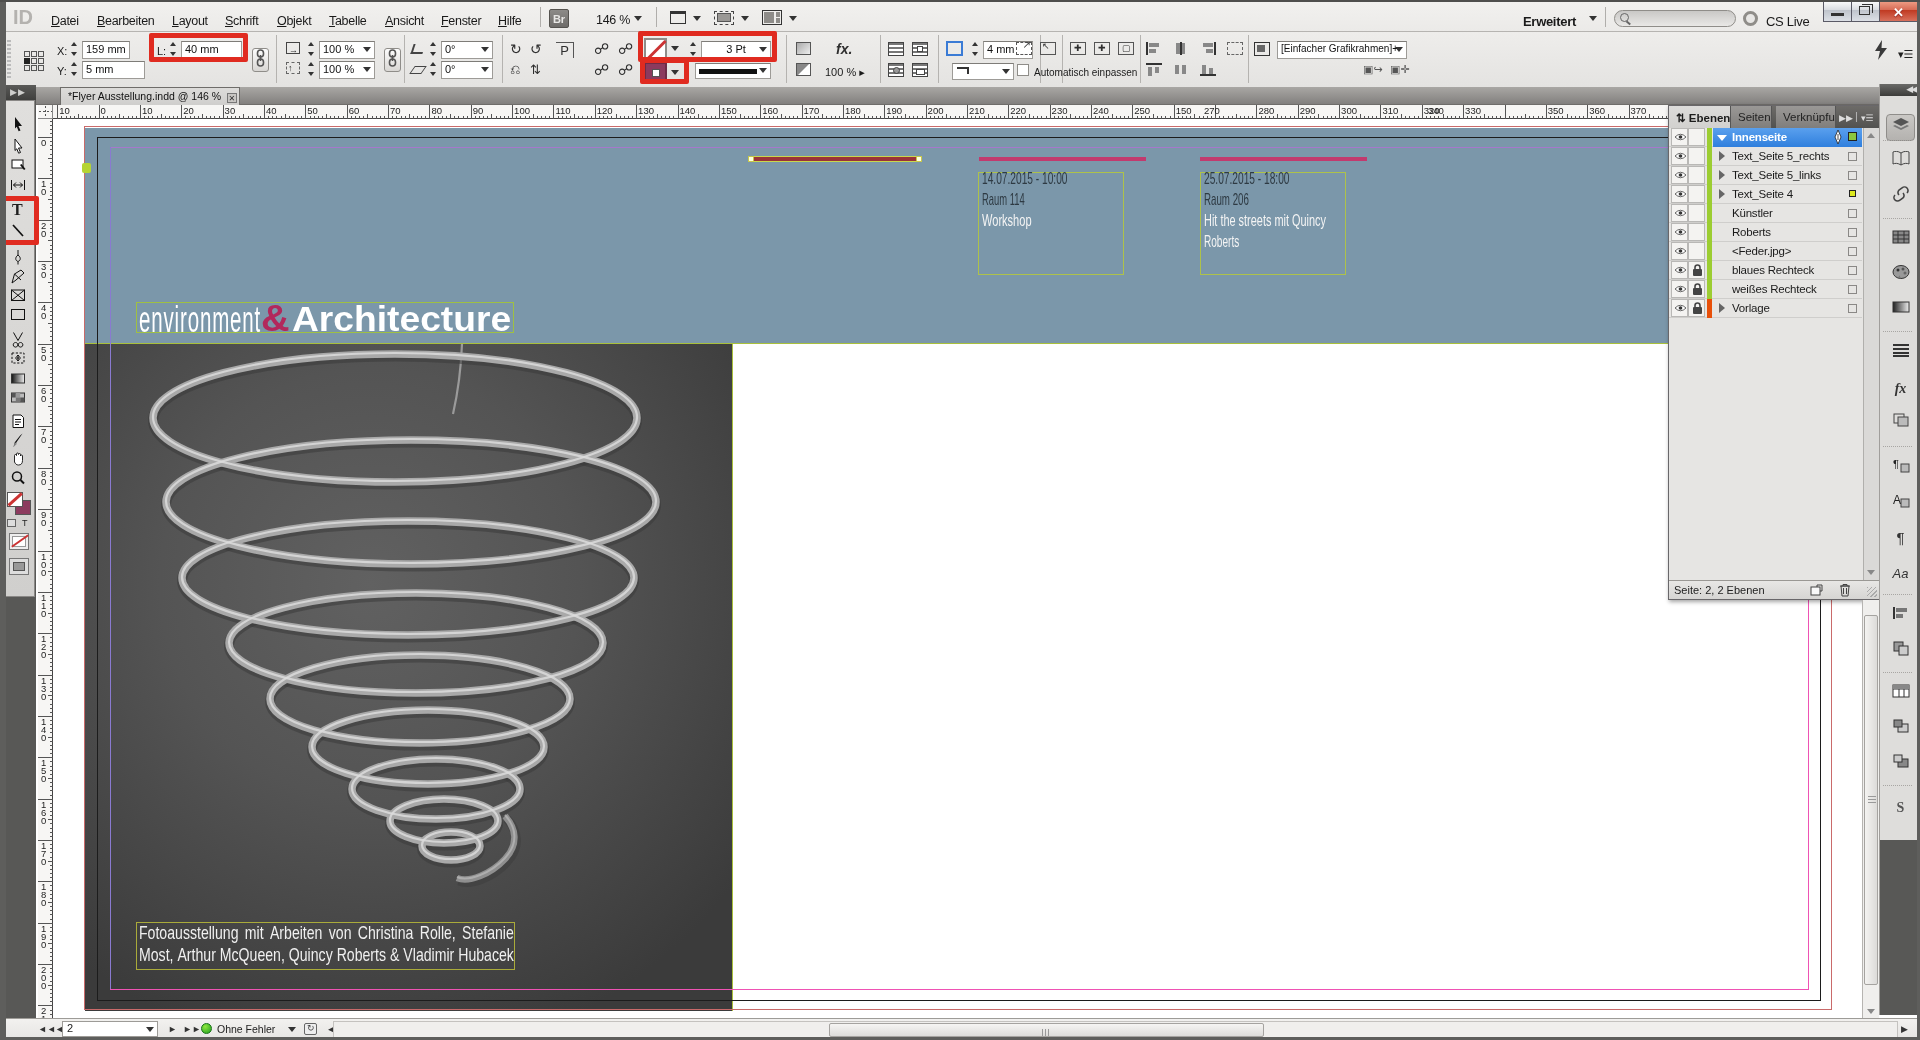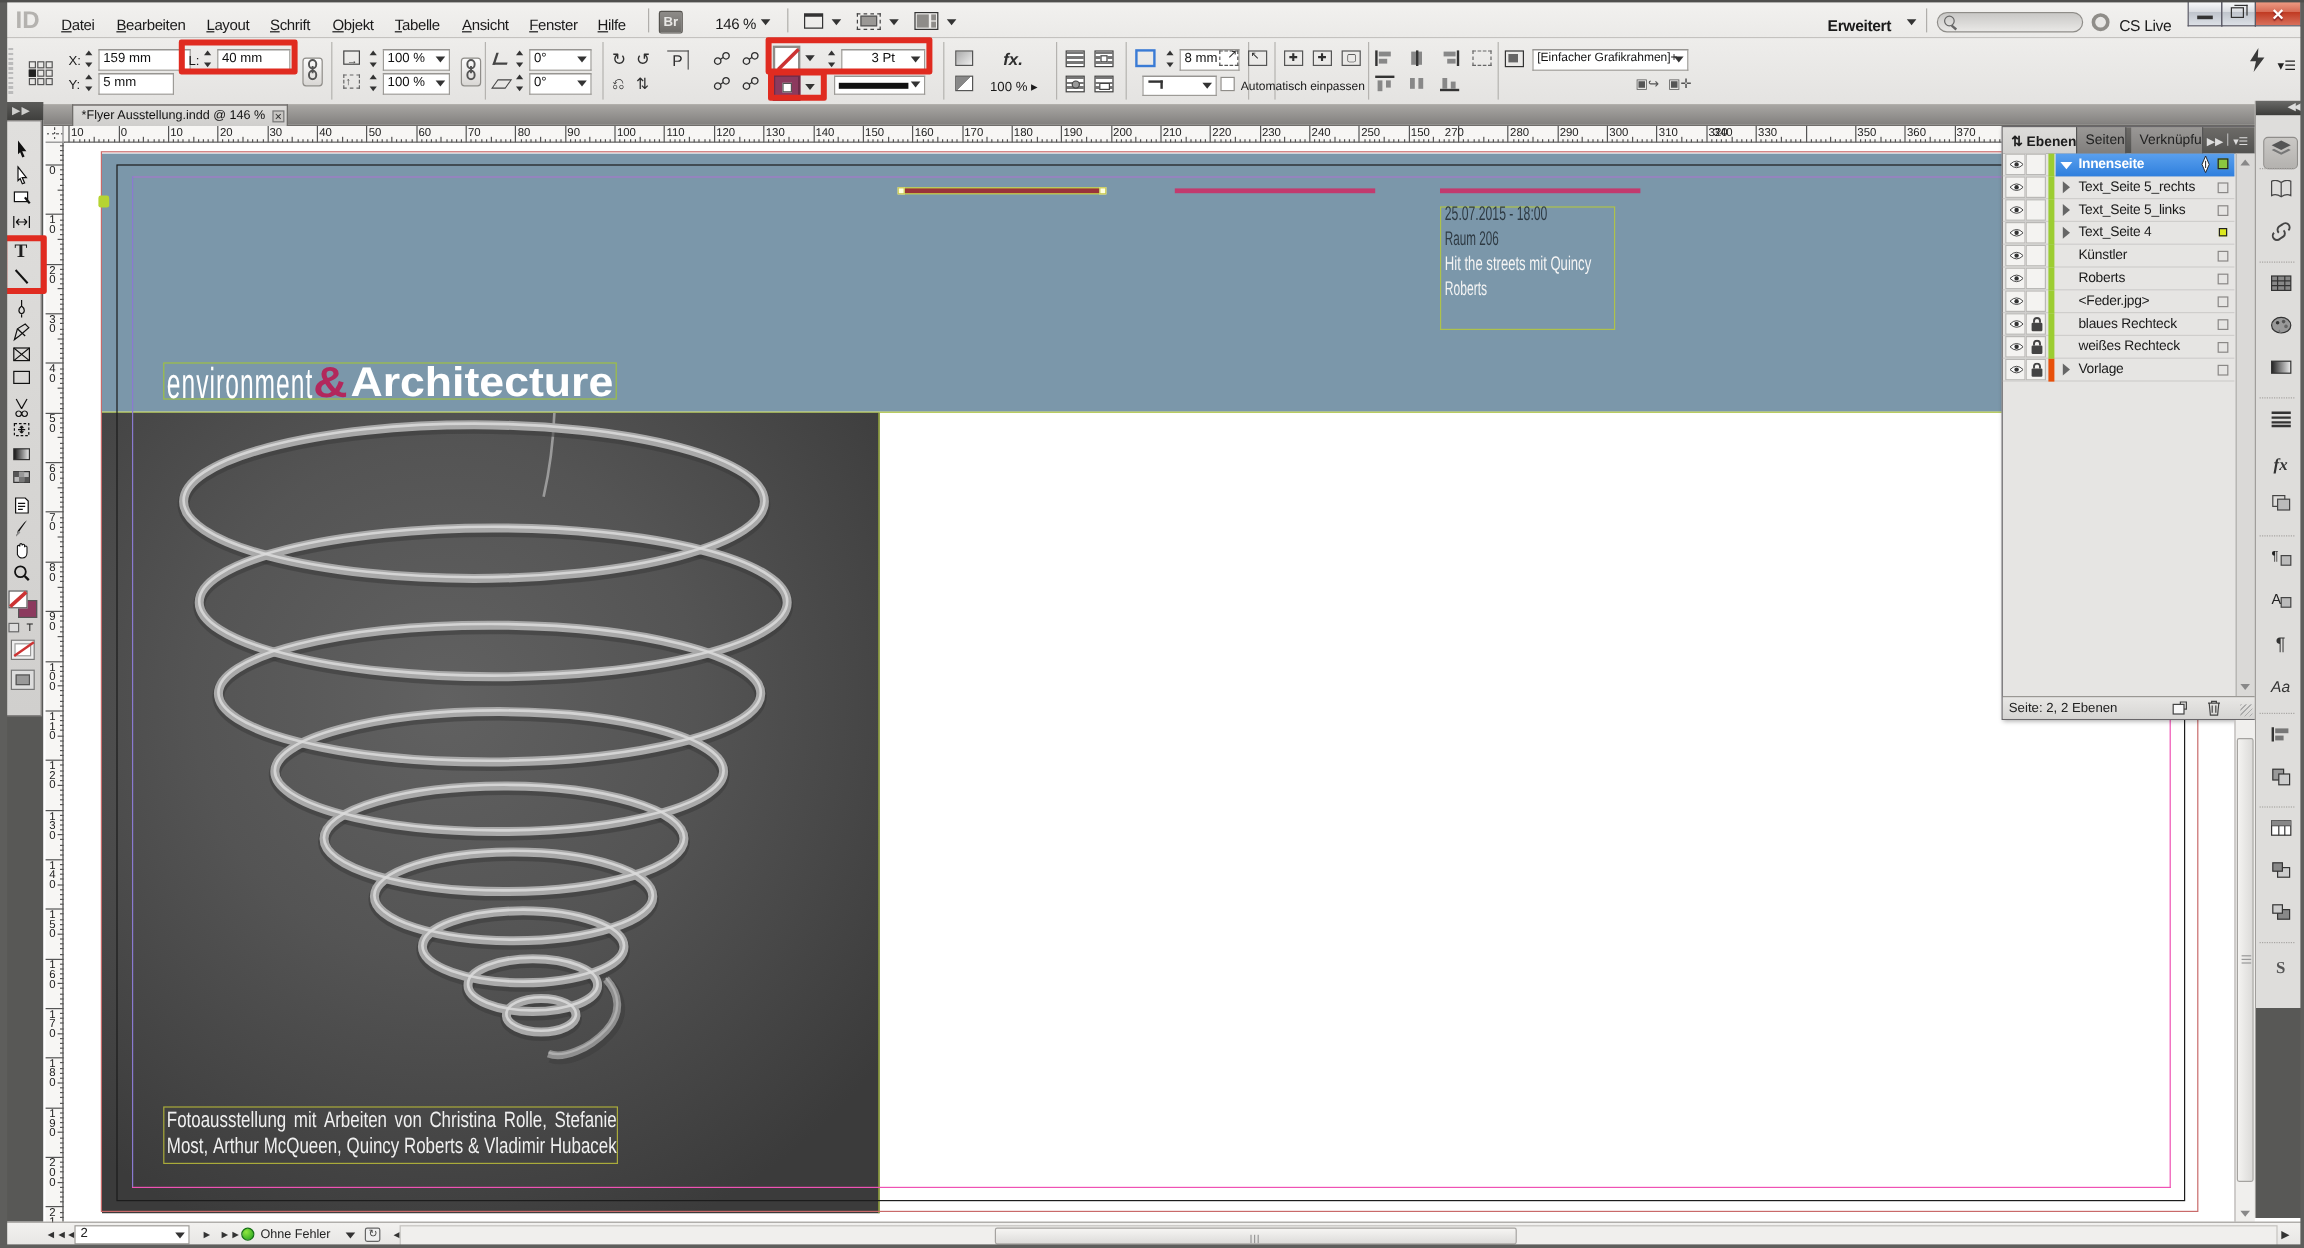--- a/index.html
+++ b/index.html
@@ -163,21 +163,21 @@
   <div style="position:absolute;left:14px;top:0;width:6px;height:6px;border:1px solid #555;"></div>
   <div style="position:absolute;left:0;top:7px;width:6px;height:6px;border:1px solid #222;background:#222;"></div>
   <div style="position:absolute;left:7px;top:7px;width:6px;height:6px;border:1px solid #555;"></div>
   <div style="position:absolute;left:14px;top:7px;width:6px;height:6px;border:1px solid #555;"></div>
   <div style="position:absolute;left:0;top:14px;width:6px;height:6px;border:1px solid #555;"></div>
   <div style="position:absolute;left:7px;top:14px;width:6px;height:6px;border:1px solid #555;"></div>
   <div style="position:absolute;left:14px;top:14px;width:6px;height:6px;border:1px solid #555;"></div>
  </div>
  <div class="lbl" style="left:57px;top:13px">X:</div>
       <div class="spin" style="left:69px;top:8px"></div>
-      <div class="field" style="left:82px;top:9px;width:77px;height:18px">159 mm</div>
+      <div class="field" style="left:82px;top:9px;width:48px;height:18px">159 mm</div>
  <div class="lbl" style="left:57px;top:33px">Y:</div>
       <div class="spin" style="left:69px;top:28px"></div>
       <div class="field" style="left:82px;top:29px;width:63px;height:18px">5 mm</div>
  <div class="lbl" style="left:157px;top:13px">L:</div>
       <div class="spin" style="left:168px;top:8px"></div>
       <div class="field" style="left:181px;top:9px;width:61px;height:18px">40 mm</div>
  <div class="chainbtn" style="left:252px;top:16px"><svg width="13" height="18" viewBox="0 0 13 18">
           <rect x="3.5" y="1" width="6" height="7" rx="3" fill="none" stroke="#555" stroke-width="1.6"></rect>
           <rect x="3.5" y="10" width="6" height="7" rx="3" fill="none" stroke="#555" stroke-width="1.6"></rect>
           <path d="M6.5 6 v6" stroke="#555" stroke-width="1.6"></path>
@@ -242,21 +242,21 @@
       </div>
  <div class="icon" style="left:888px;top:31px;width:16px;height:14px;border:1px solid #444;background:repeating-linear-gradient(#777 0 2px,#fff 2px 4px);">
         <div style="position:absolute;left:4px;top:3px;width:7px;height:7px;background:#999;border-radius:50%;border:1px solid #444;"></div>
       </div>
  <div class="icon" style="left:912px;top:31px;width:16px;height:14px;border:1px solid #444;background:repeating-linear-gradient(#777 0 2px,#fff 2px 4px);">
         <div style="position:absolute;left:3px;bottom:1px;width:9px;height:6px;background:#fff;border:1px solid #444;"></div>
       </div>
  <div class="csep" style="left:938px"></div>
  <div class="icon" style="left:946px;top:9px;width:17px;height:15px;border:2px solid #3a7bd5;"></div>
  <div class="spin" style="left:970px;top:8px"></div>
-      <div class="field" style="left:983px;top:9px;width:50px;height:18px">8 mm</div>
+      <div class="field" style="left:983px;top:9px;width:50px;height:18px">4 mm</div>
  <div class="field" style="left:952px;top:31px;width:62px;height:17px">
         <span style="position:absolute;left:4px;top:3px;width:12px;height:7px;border-top:2px solid #333;border-right:2px solid #333;"></span>
         <span style="position:absolute;right:3px;top:5px;" class="ddarrow"></span>
       </div>
  <div class="csep" style="left:1040px"></div>
  <div class="icon" style="left:1016px;top:10px;width:16px;height:13px;border:1px dashed #555;">
         <span style="position:absolute;right:0;top:-4px;font-size:10px">↗</span>
       </div>
  <div class="icon" style="left:1040px;top:10px;width:16px;height:13px;border:1px solid #555;">
         <span style="position:absolute;left:1px;top:-2px;font-size:9px">↖</span>
@@ -1097,20 +1097,25 @@
       <div id="headline">
         <span style="position:absolute;left:2px;top:-4px;font-size:36px;letter-spacing:1.5px;color:#fff;transform:scaleX(.569);transform-origin:0 0;white-space:pre;">environment</span>
         <b style="position:absolute;left:124px;top:-5px;font-size:36px;color:#b2285c;transform:scaleX(1.10);transform-origin:0 0;">&amp;</b>
         <b style="position:absolute;left:155px;top:-3px;font-size:34.5px;color:#fff;transform:scaleX(1.078);transform-origin:0 0;white-space:pre;">Architecture</b>
       </div>
       <div class="evbar" id="bar1"></div>
       <div class="evbar" id="bar2"></div>
       <div class="evbar" id="bar3"></div>
       <div class="handle" style="left:694px"></div>
       <div class="handle" style="left:862px"></div>
+      <div class="evbox" id="box2">
+        <div class="evl" style="top:-3px;transform:scaleX(0.617)">14.07.2015 - 10:00</div>
+        <div class="evl" style="top:18px;transform:scaleX(0.57)">Raum 114</div>
+        <div class="evl w" style="top:39px;transform:scaleX(0.67)">Workshop</div>
+      </div>
       <div class="evbox" id="box3">
         <div class="evl" style="top:-3px;transform:scaleX(0.617)">25.07.2015 - 18:00</div>
         <div class="evl" style="top:18px;transform:scaleX(0.59)">Raum 206</div>
         <div class="evl w" style="top:39px;transform:scaleX(0.662)">Hit the streets mit Quincy</div>
         <div class="evl w" style="top:60px;transform:scaleX(0.61)">Roberts</div>
       </div>
       <div id="bottext">
         <div class="jline" style="top:0px">
           <span>Fotoausstellung</span>
           <span>mit</span>

